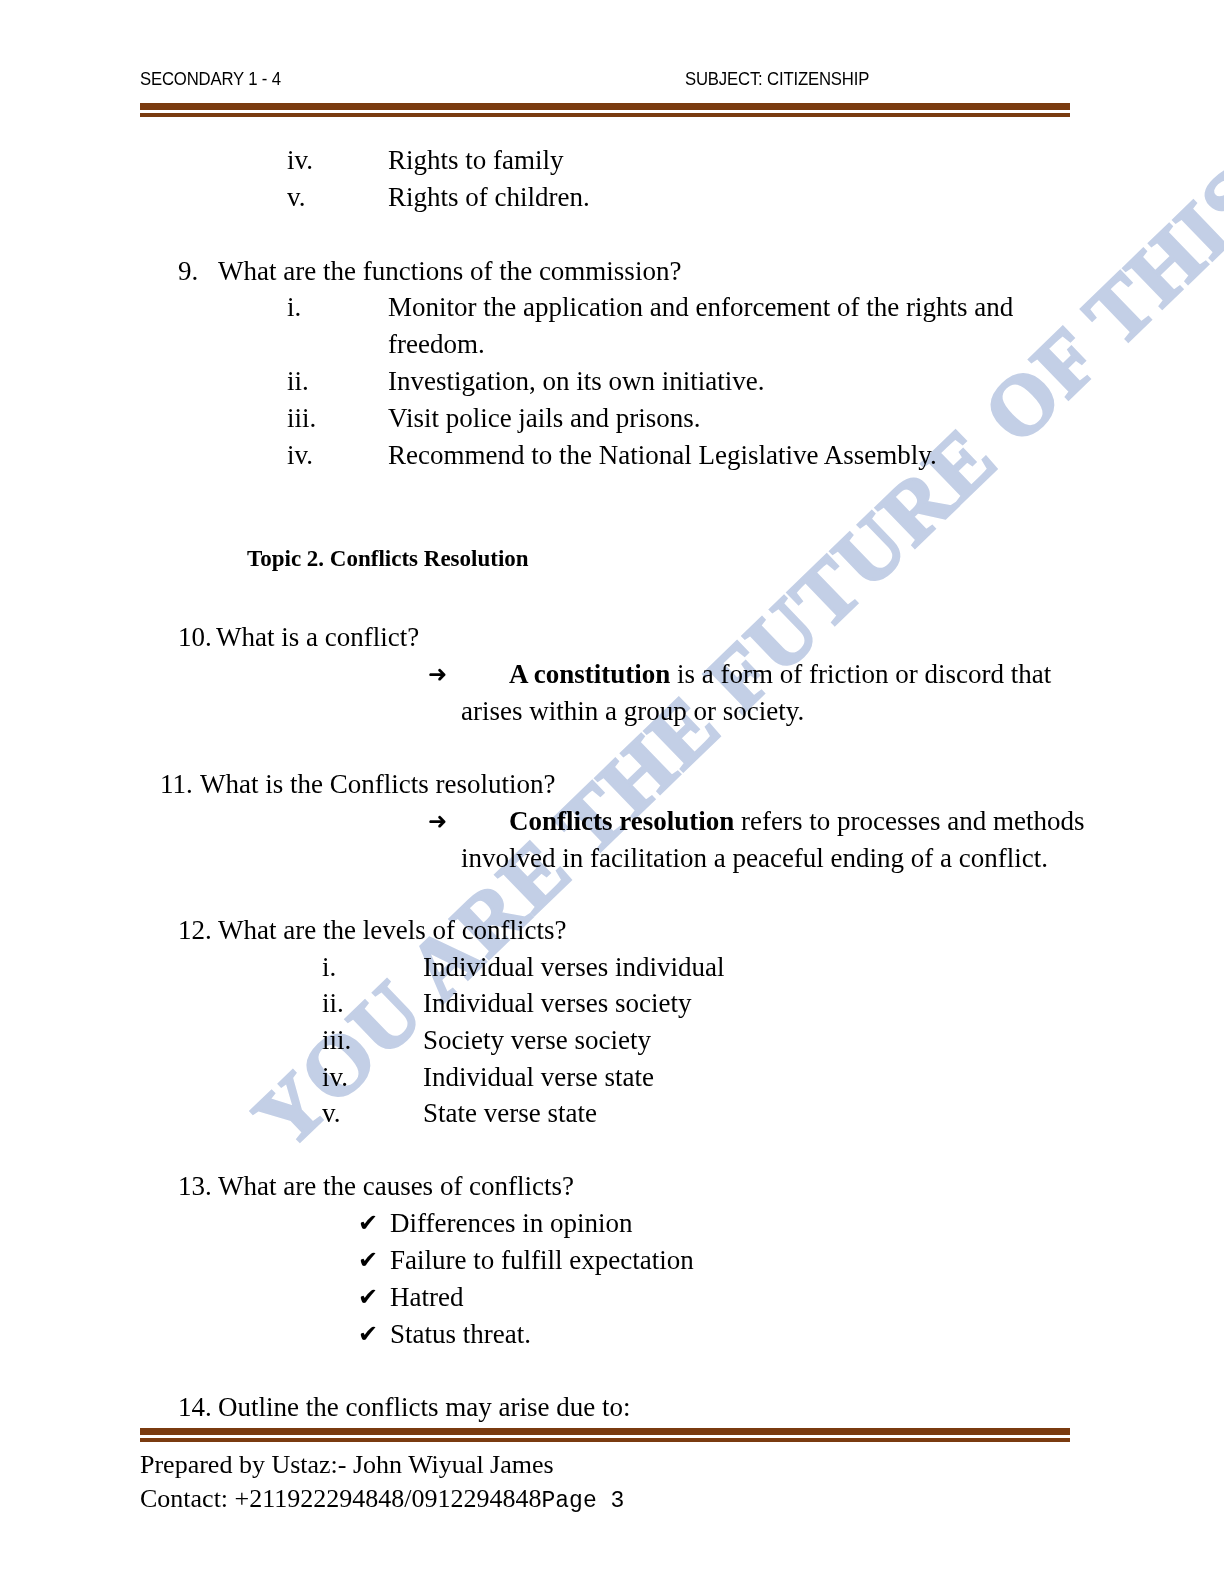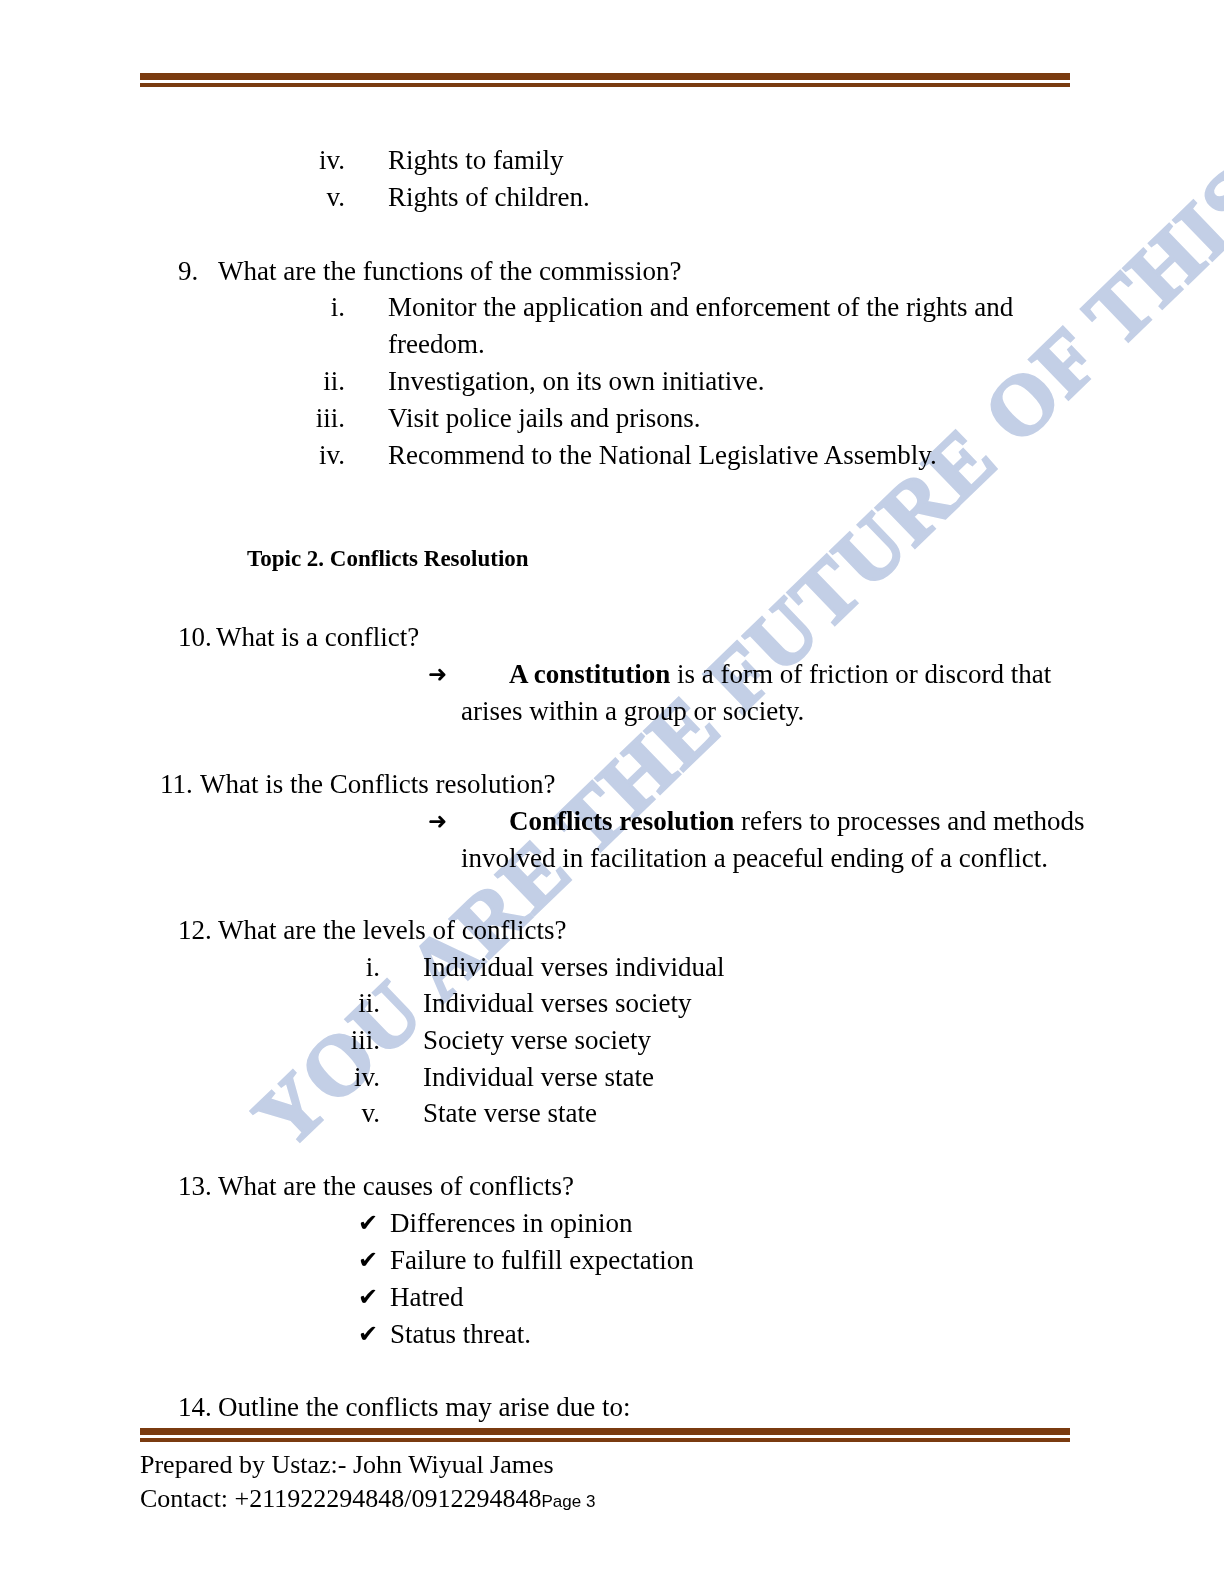--- a/index.html
+++ b/index.html
@@ -122,21 +122,21 @@
     position: absolute;
     font-size: 27px;
     line-height: 37px;
     white-space: nowrap;
   }
   .roman-mark {
     position: absolute;
     left: 0;
     top: 0;
     width: 58px;
-    text-align: right;
+    text-align: left;
   }
   .roman-text {
     position: absolute;
     left: 101px;
     top: 0;
     white-space: nowrap;
   }
 
   
   .arrow-row {
@@ -213,34 +213,38 @@
   }
   .footer-lines {
     margin-top: 6px;
     font-size: 26px;
     line-height: 34px;
   }
   .footer-line {
     white-space: nowrap;
   }
   .page-label {
-    font-family: Liberation Sans, sans-serif;
-    font-size: 17px;
+    font-family: Liberation Mono, monospace;
+    font-size: 23px;
   }
 </style>
 </head>
 <body>
 
 <div class="page">
 
   <div class="watermark-layer">
     <div class="watermark-text">YOU ARE THE FUTURE OF THIS NATION</div>
   </div>
 
   <div class="page-header">
+    <div class="header-row">
+      <span class="header-left">SECONDARY 1 - 4</span>
+      <span class="header-right">SUBJECT: CITIZENSHIP</span>
+    </div>
     <div class="rule-double">
       <div class="bar-thick"></div>
       <div class="bar-gap"></div>
       <div class="bar-thin"></div>
     </div>
   </div>
 
   <div class="content">
 
     <div class="roman-row" style="left:287px; top:142px;">

